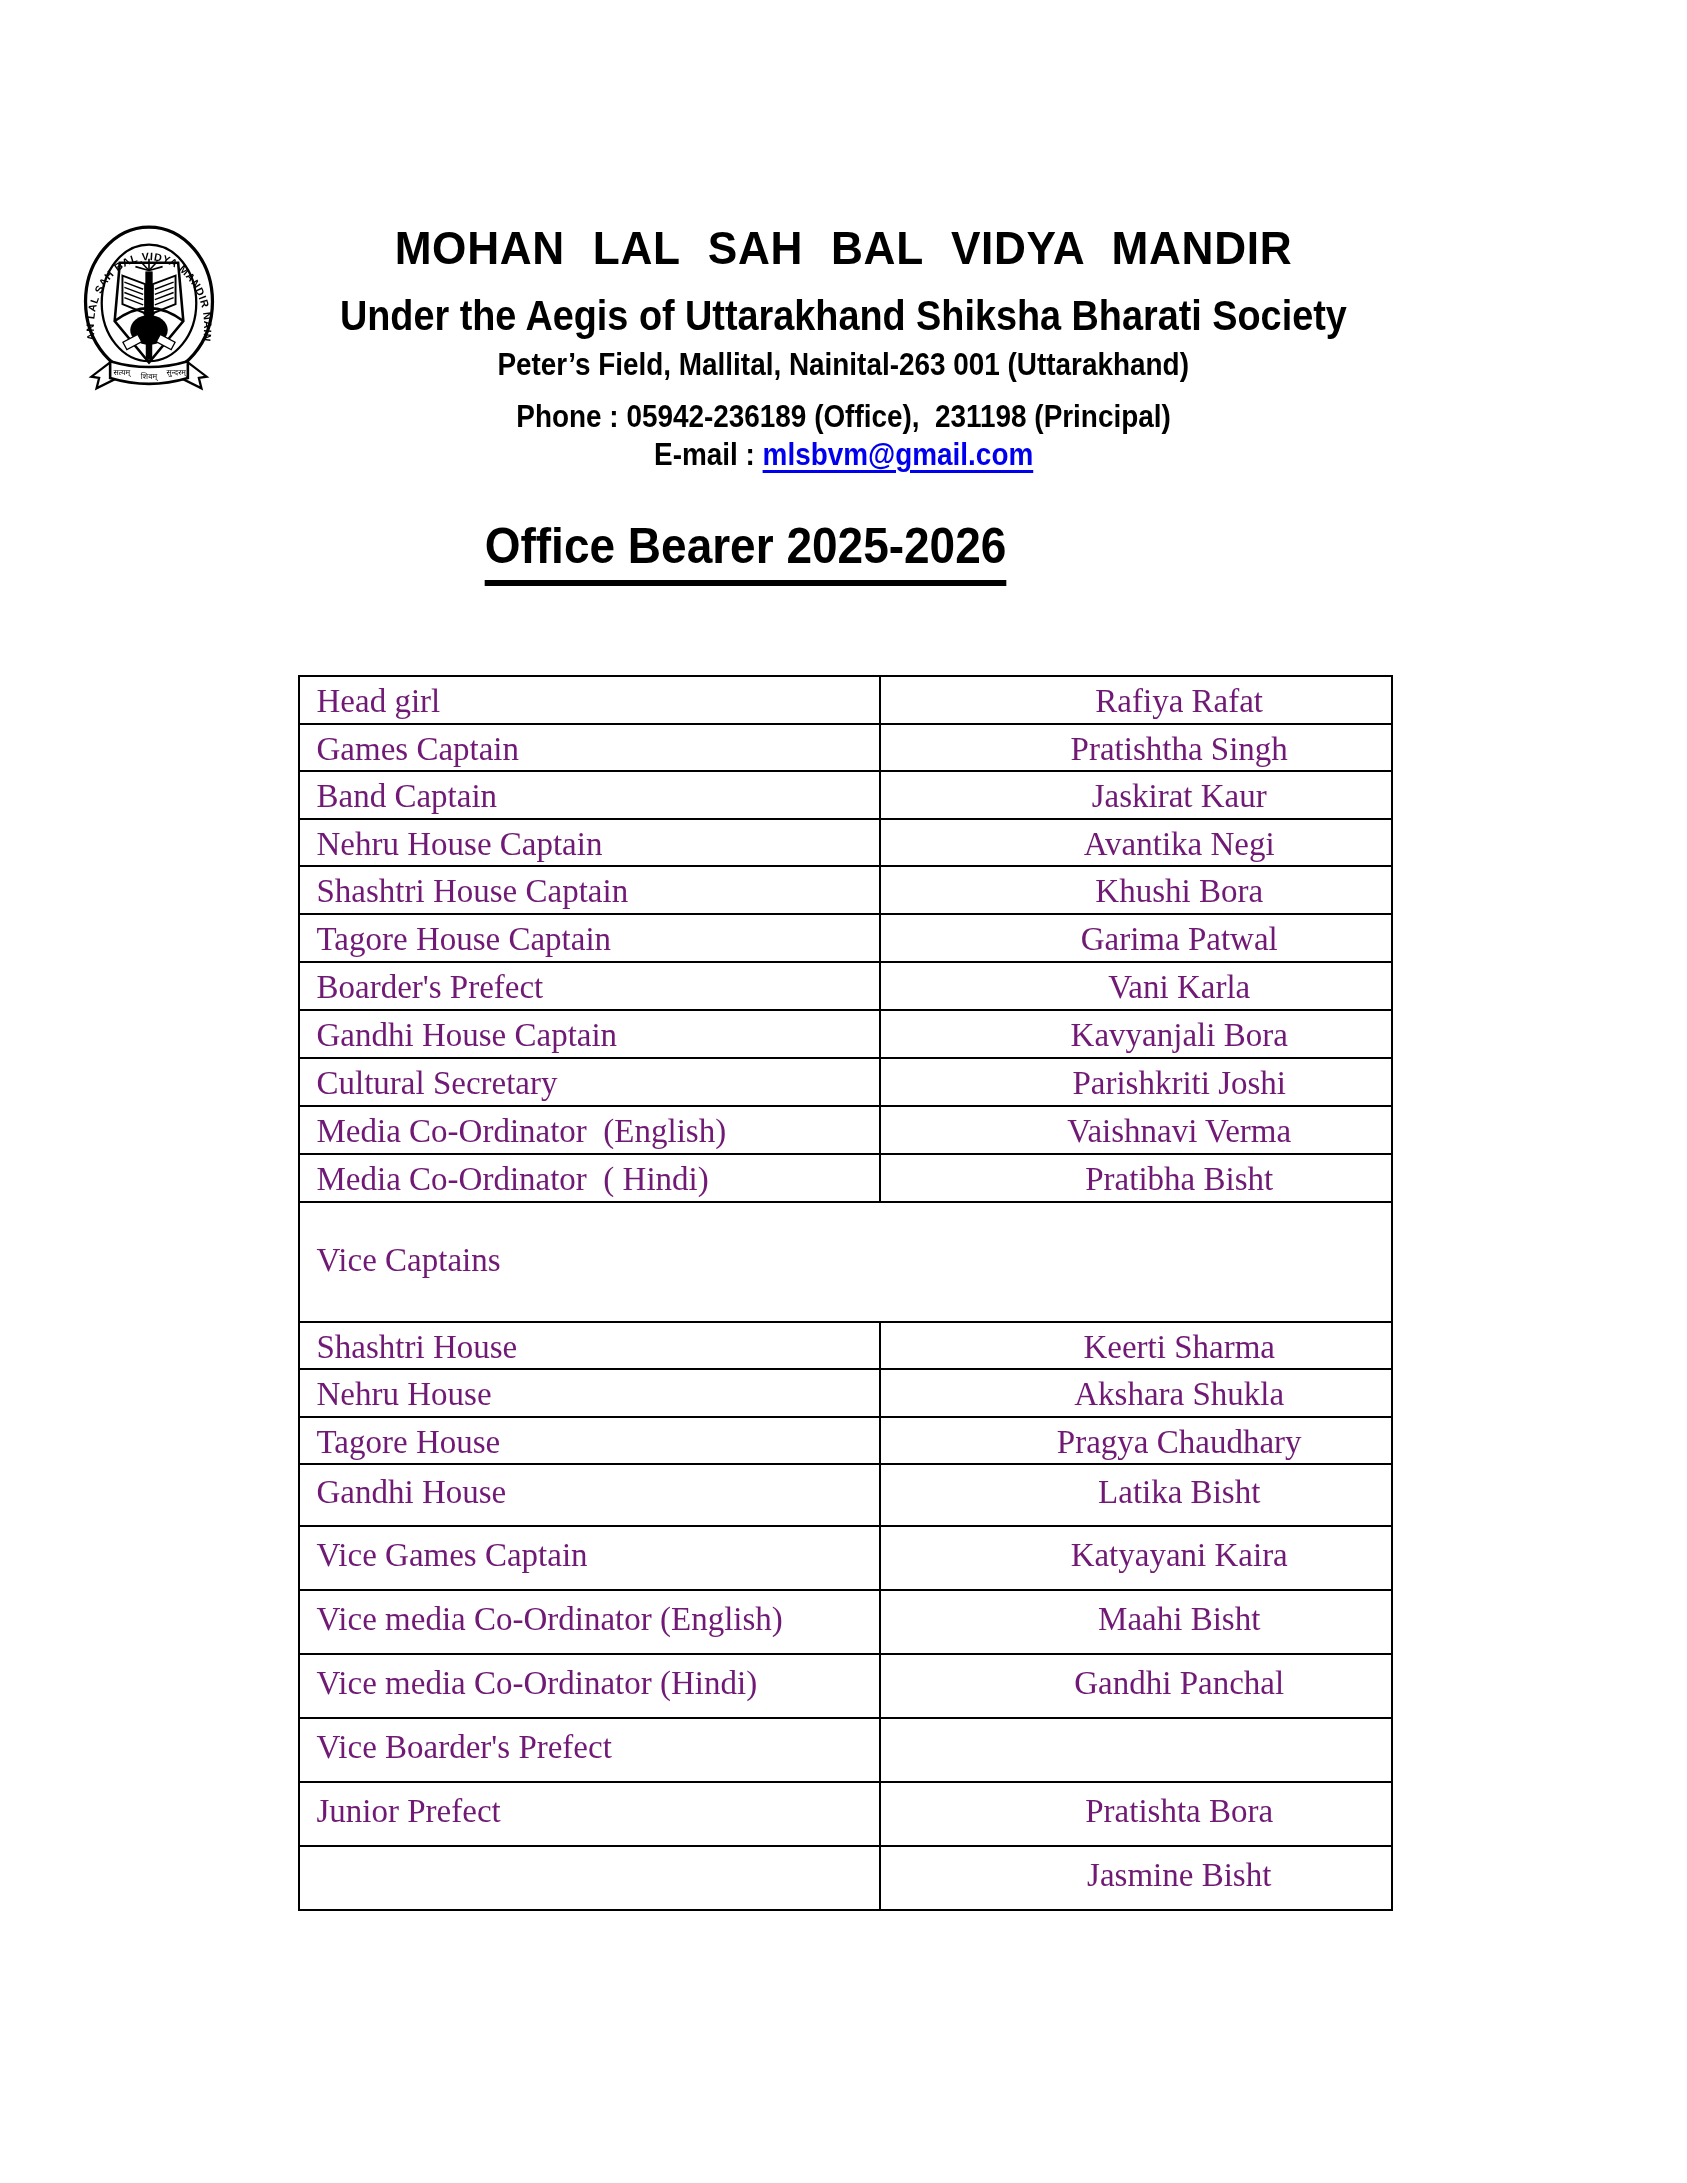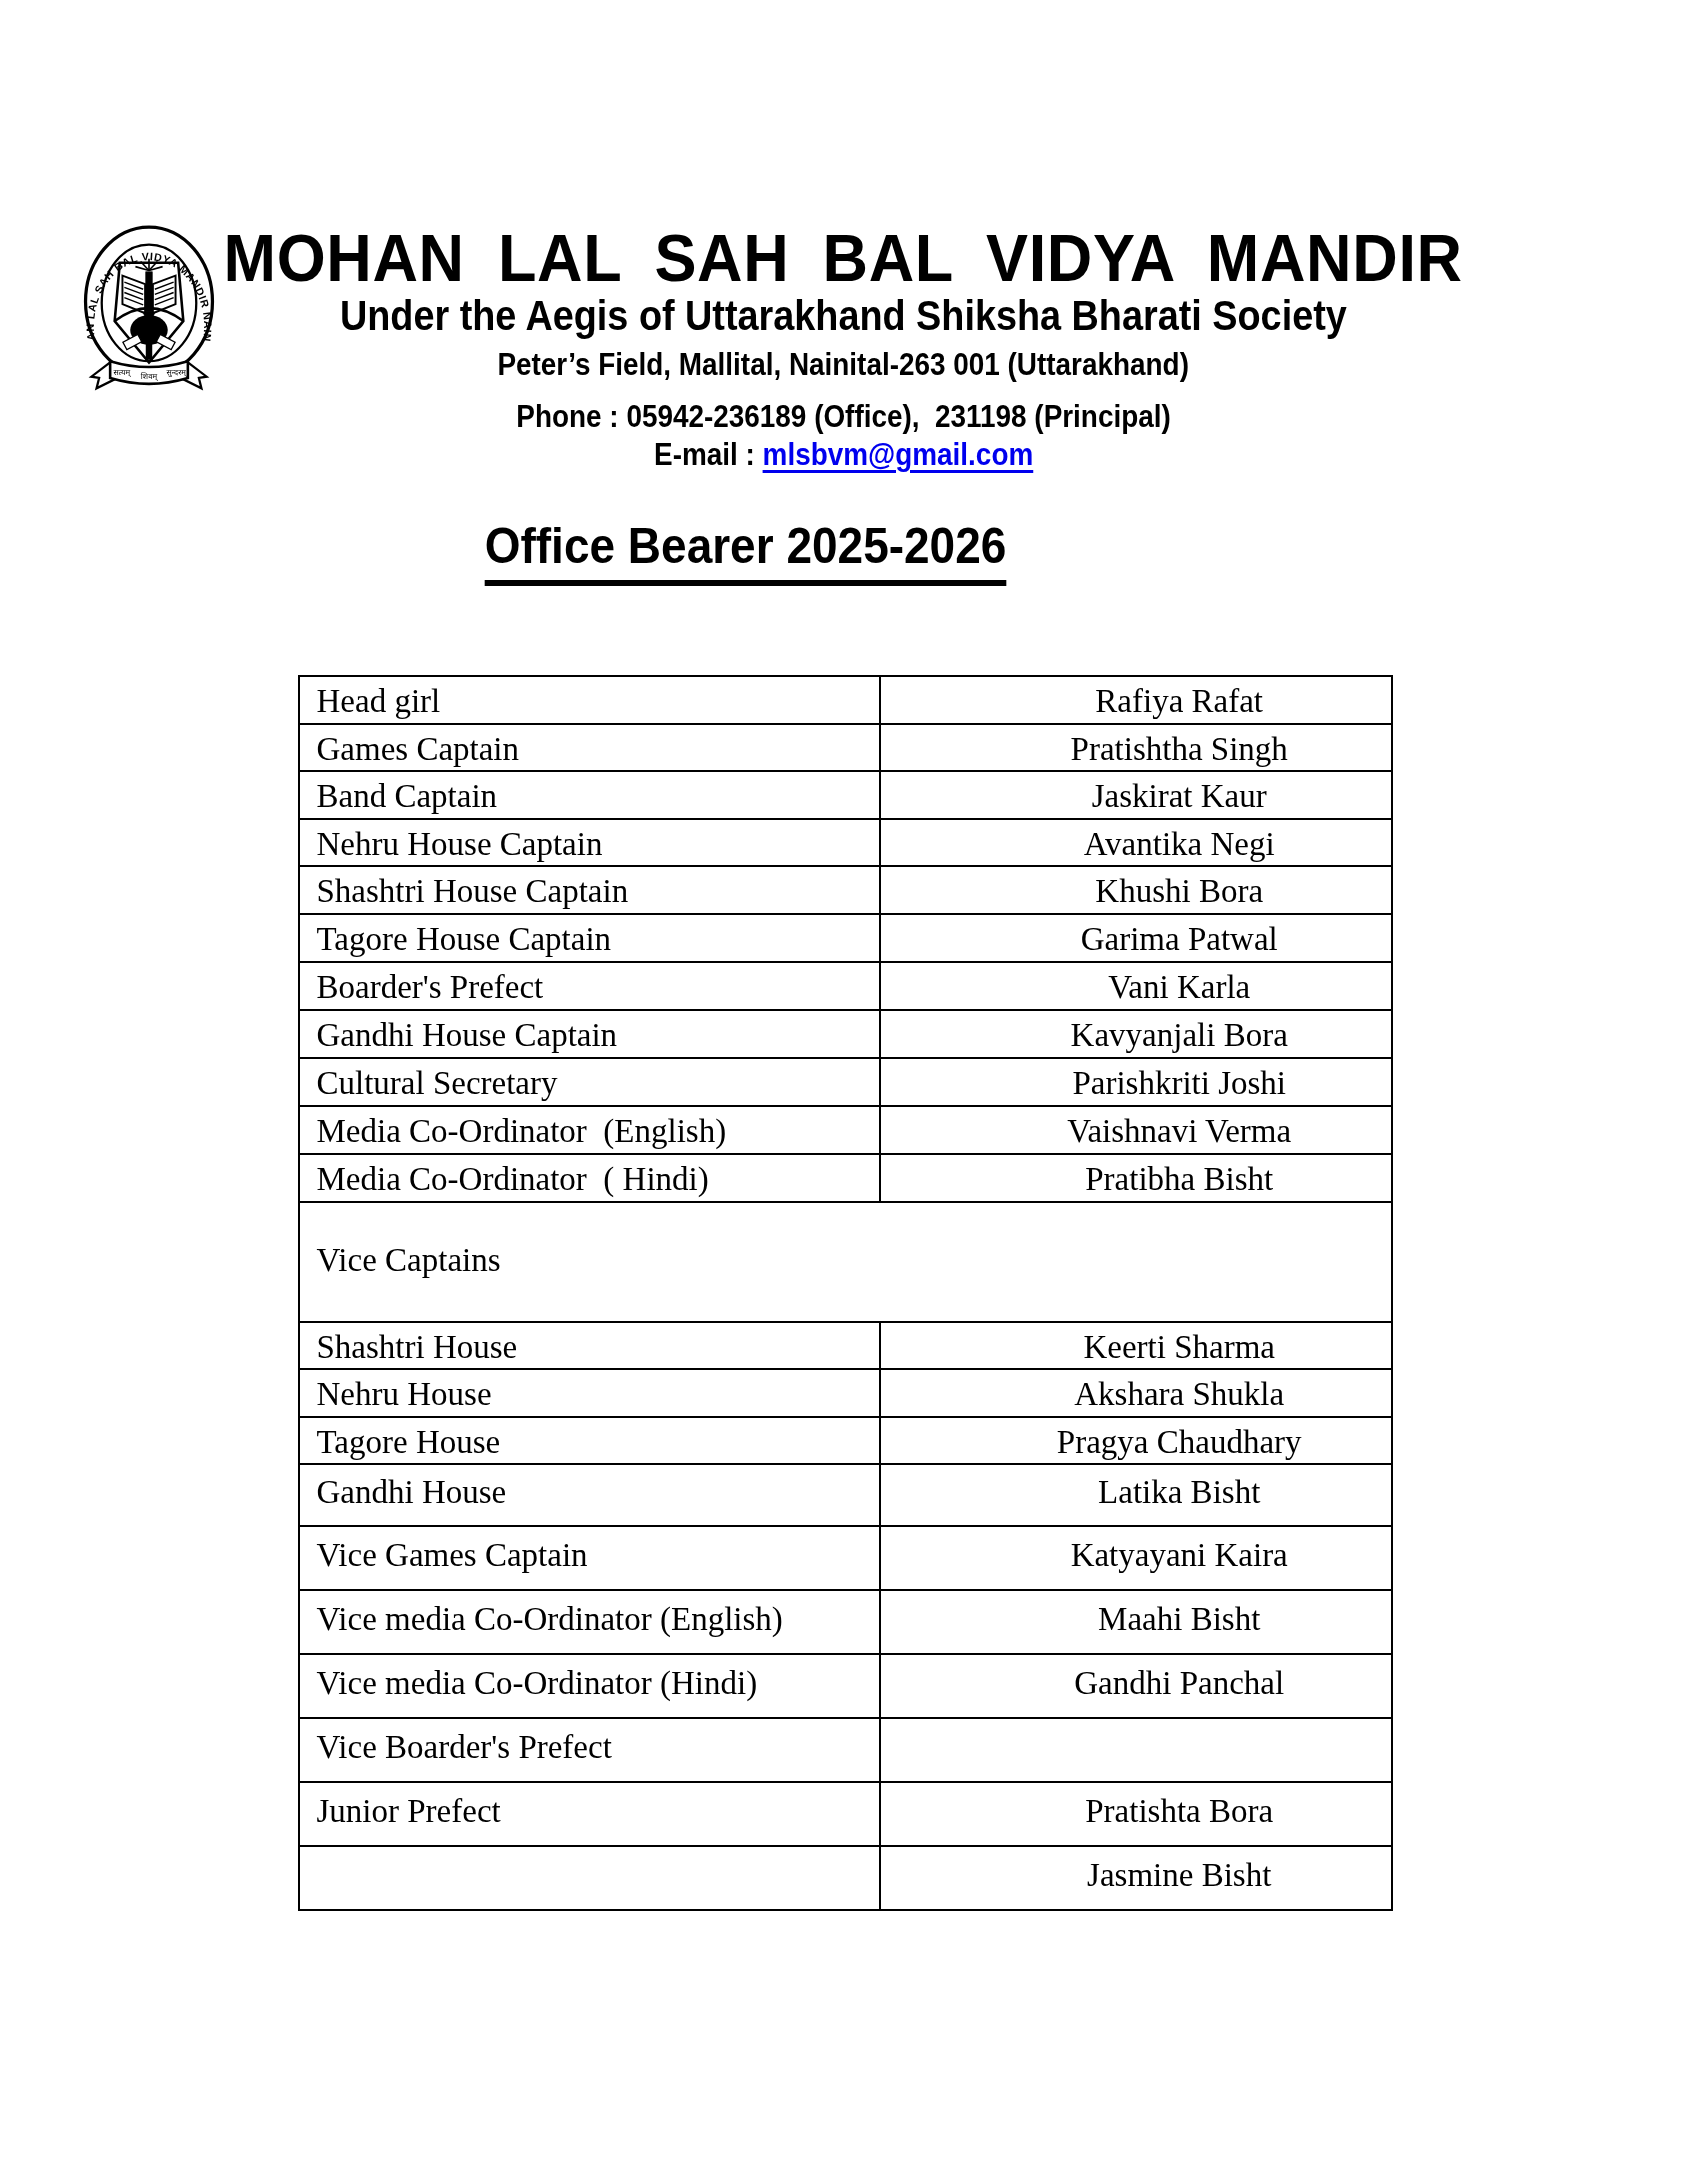--- a/index.html
+++ b/index.html
@@ -25,21 +25,21 @@
     position: absolute;
     left: 0;
     width: 1687px;
     text-align: center;
     font-weight: 700;
     line-height: 1;
     white-space: pre;
   }
   .cond { display: inline-block; transform: scaleX(0.9); transform-origin: 50% 50%; white-space: pre; }
   .cond-name { display: inline-block; transform: scaleX(0.94); transform-origin: 50% 50%; white-space: pre; }
-  .hl-name    { top: 224px; font-size: 67px; word-spacing: 16px; letter-spacing: 0.7px; }
+  .hl-name    { top: 224px; font-size: 47px; word-spacing: 16px; letter-spacing: 0.7px; }
   .hl-tagline { top: 295px; font-size: 42px; }
   .hl-address { top: 349px; font-size: 31px; }
   .hl-phone   { top: 401px; font-size: 31px; }
   .hl-email   { top: 439px; font-size: 31px; }
   .email-link {
     color: #0000EE;
     text-decoration: underline;
     text-decoration-thickness: 2.6px;
     text-underline-offset: 4.6px;
   }
@@ -64,21 +64,21 @@
   }
 
   
   .tbl-wrap { position: absolute; left: 298px; top: 675px; width: 1095px; }
   table.roster {
     width: 100%;
     border-collapse: collapse;
     table-layout: fixed;
     font-family: "Liberation Serif", "DejaVu Serif", serif;
     font-size: 33px;
-    color: #000000;
+    color: #701a75;
   }
   table.roster td {
     border: 2.6px solid #000;
     vertical-align: top;
     box-sizing: border-box;
     padding-top: 6px;
     padding-bottom: 2.6px;
     line-height: 1.12;
     white-space: pre-wrap;
     overflow: hidden;

